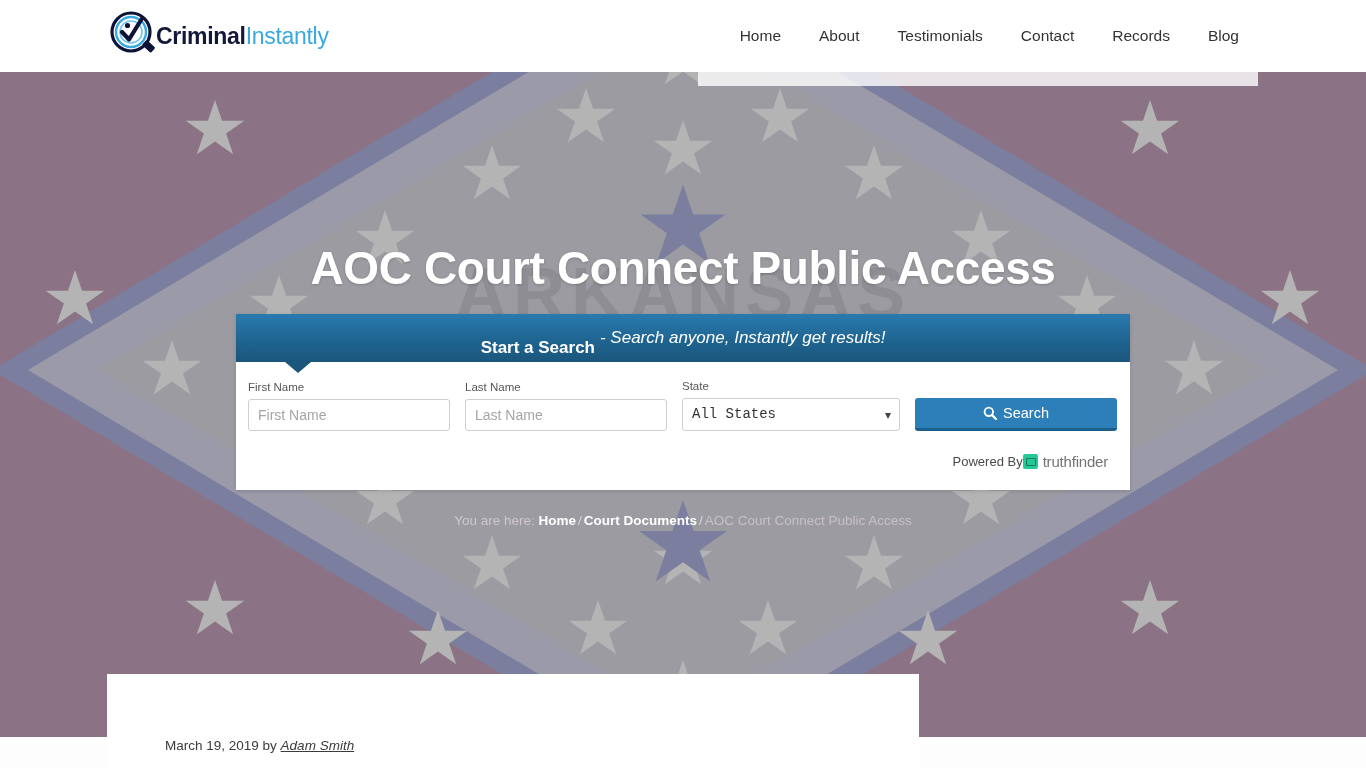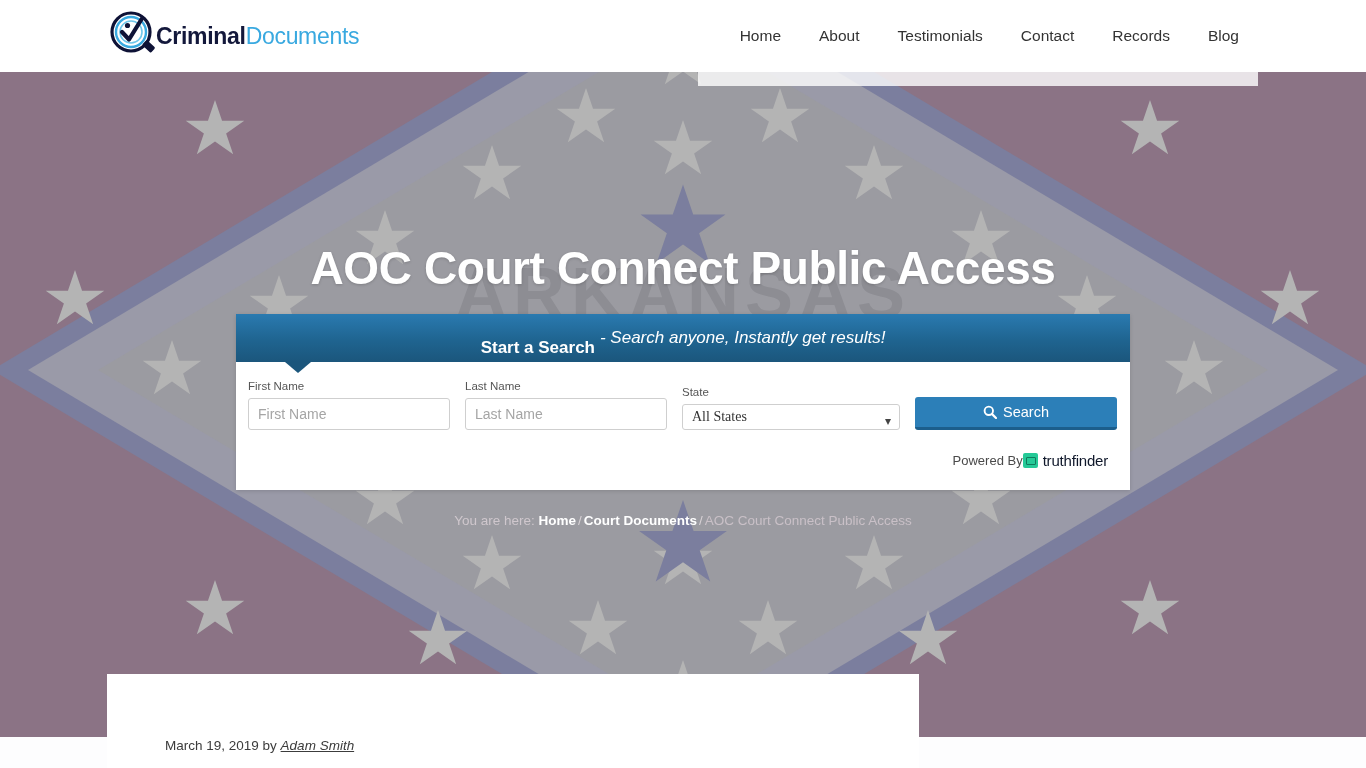--- a/index.html
+++ b/index.html
@@ -174,27 +174,27 @@
     color: #333333;
     font-family: "Liberation Sans", sans-serif;
     background: #ffffff;
     outline: none;
   }
   .text-input::placeholder { color: #a5a5a5; }
 
   .select-wrap { position: relative; width: 218px; }
   .select-input {
     width: 218px;
-    height: 26px;
+    height: 33px;
     border: 1px solid #cfcfcf;
     border-radius: 3px;
     padding: 0 26px 0 9px;
     font-size: 14px;
     color: #333333;
-    font-family: Liberation Serif, serif;
+    font-family: Liberation Mono, monospace;
     background: #ffffff;
     appearance: none;
     -webkit-appearance: none;
     outline: none;
   }
   .select-caret {
     position: absolute;
     right: 9px;
     top: 11px;
     pointer-events: none;
@@ -239,21 +239,21 @@
   .tf-badge::after {
     content: "";
     position: absolute;
     left: 3.5px; top: 4.5px;
     width: 8px; height: 6px;
     border: 1.6px solid #0f7a5c;
     border-radius: 1px;
   }
   .tf-word {
     font-size: 15px;
-    color: #0f172a;
+    color: #737373;
     letter-spacing: -0.2px;
   }
 
   
   .breadcrumb {
     position: absolute;
     left: 0;
     top: 513px;
     width: 1366px;
     text-align: center;
@@ -389,21 +389,21 @@
           <svg viewBox="0 0 52 52" xmlns="http://www.w3.org/2000/svg">
             <circle cx="24" cy="22" r="19" fill="none" stroke="#0e1236" stroke-width="3.2"></circle>
             <circle cx="24" cy="22" r="15" fill="none" stroke="#39a9e0" stroke-width="2.4"></circle>
             <circle cx="24" cy="22" r="11" fill="none" stroke="#6fc6ea" stroke-width="1.6"></circle>
             <circle cx="20.5" cy="15.5" r="2.6" fill="#0e1236"></circle>
             <path d="M15 22 L22 29.5 L35 8.5" fill="none" stroke="#0e1236" stroke-width="4.2" stroke-linecap="round" stroke-linejoin="round"></path>
             <rect x="36" y="33" width="12" height="7" rx="1.6" fill="#0e1236" transform="rotate(42 42 36)"></rect>
           </svg>
         </span>
         <span class="logo-text">
-          <span class="t-dark">Criminal</span><span class="t-blue">Documents</span>
+          <span class="t-dark">Criminal</span><span class="t-blue">Instantly</span>
         </span>
       </a>
 
       <nav class="main-nav">
         <a class="nav-link" href="#">Home</a>
         <a class="nav-link" href="#">About</a>
         <a class="nav-link" href="#">Testimonials</a>
         <a class="nav-link" href="#">Contact</a>
         <a class="nav-link" href="#">Records</a>
         <a class="nav-link" href="#">Blog</a>

